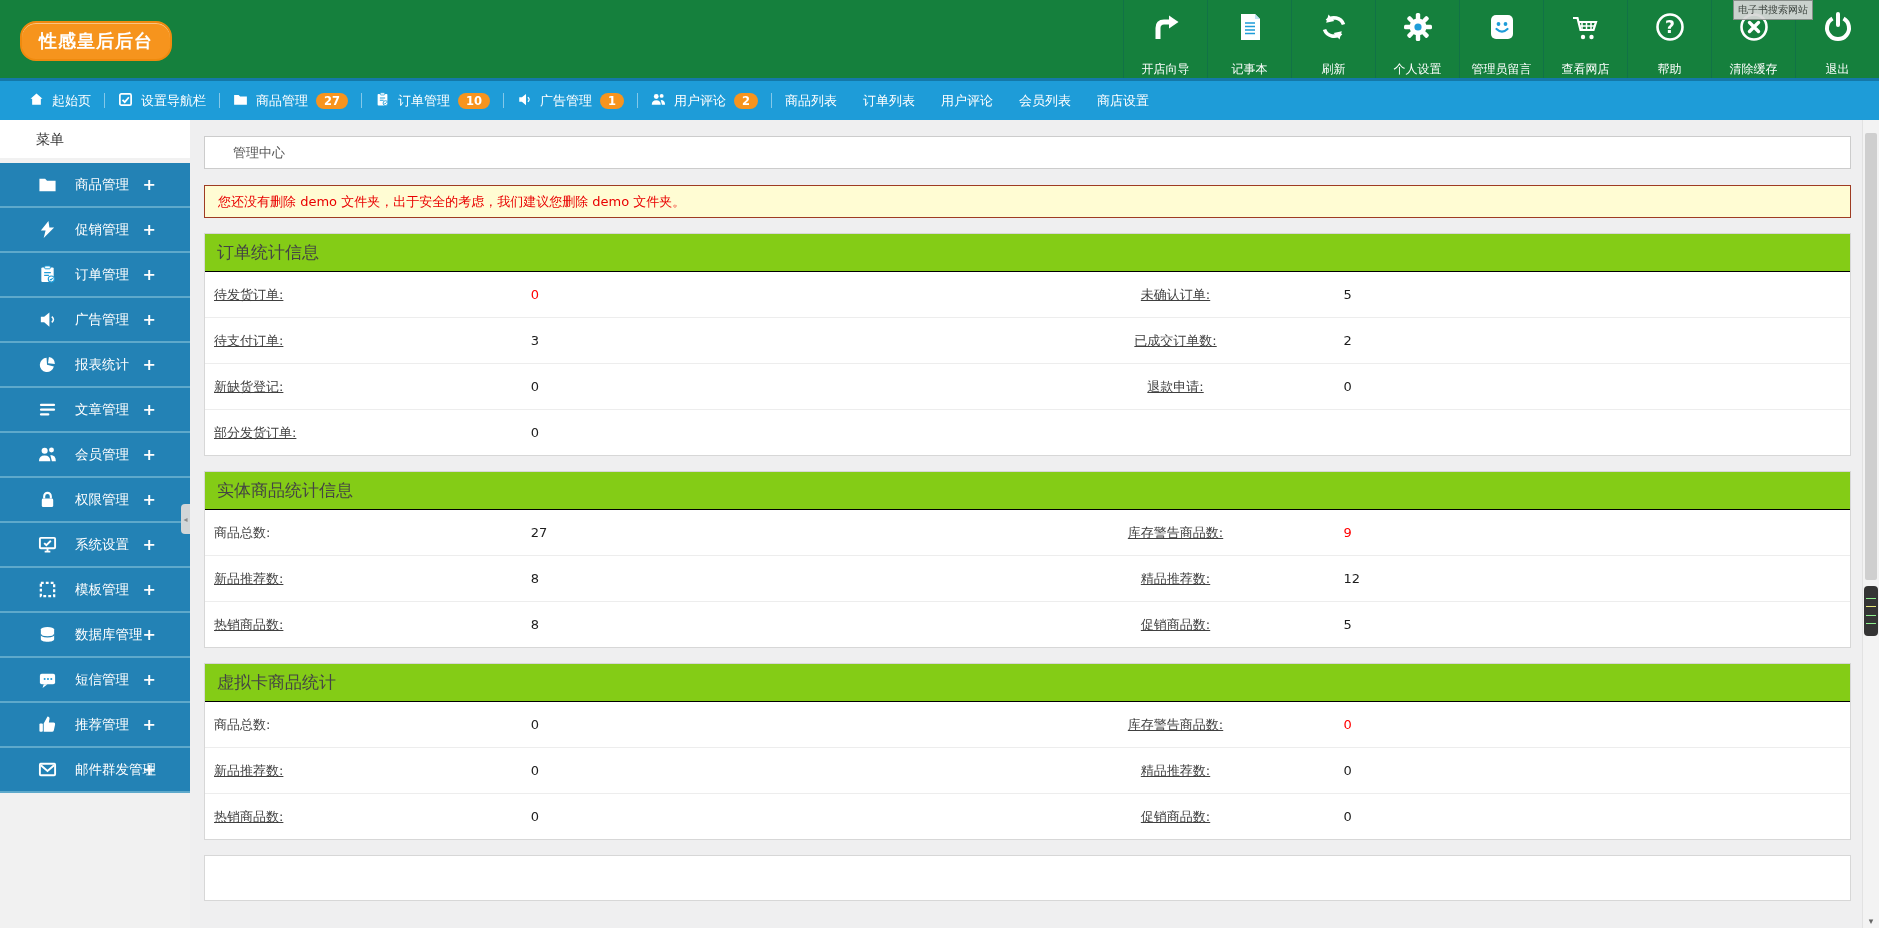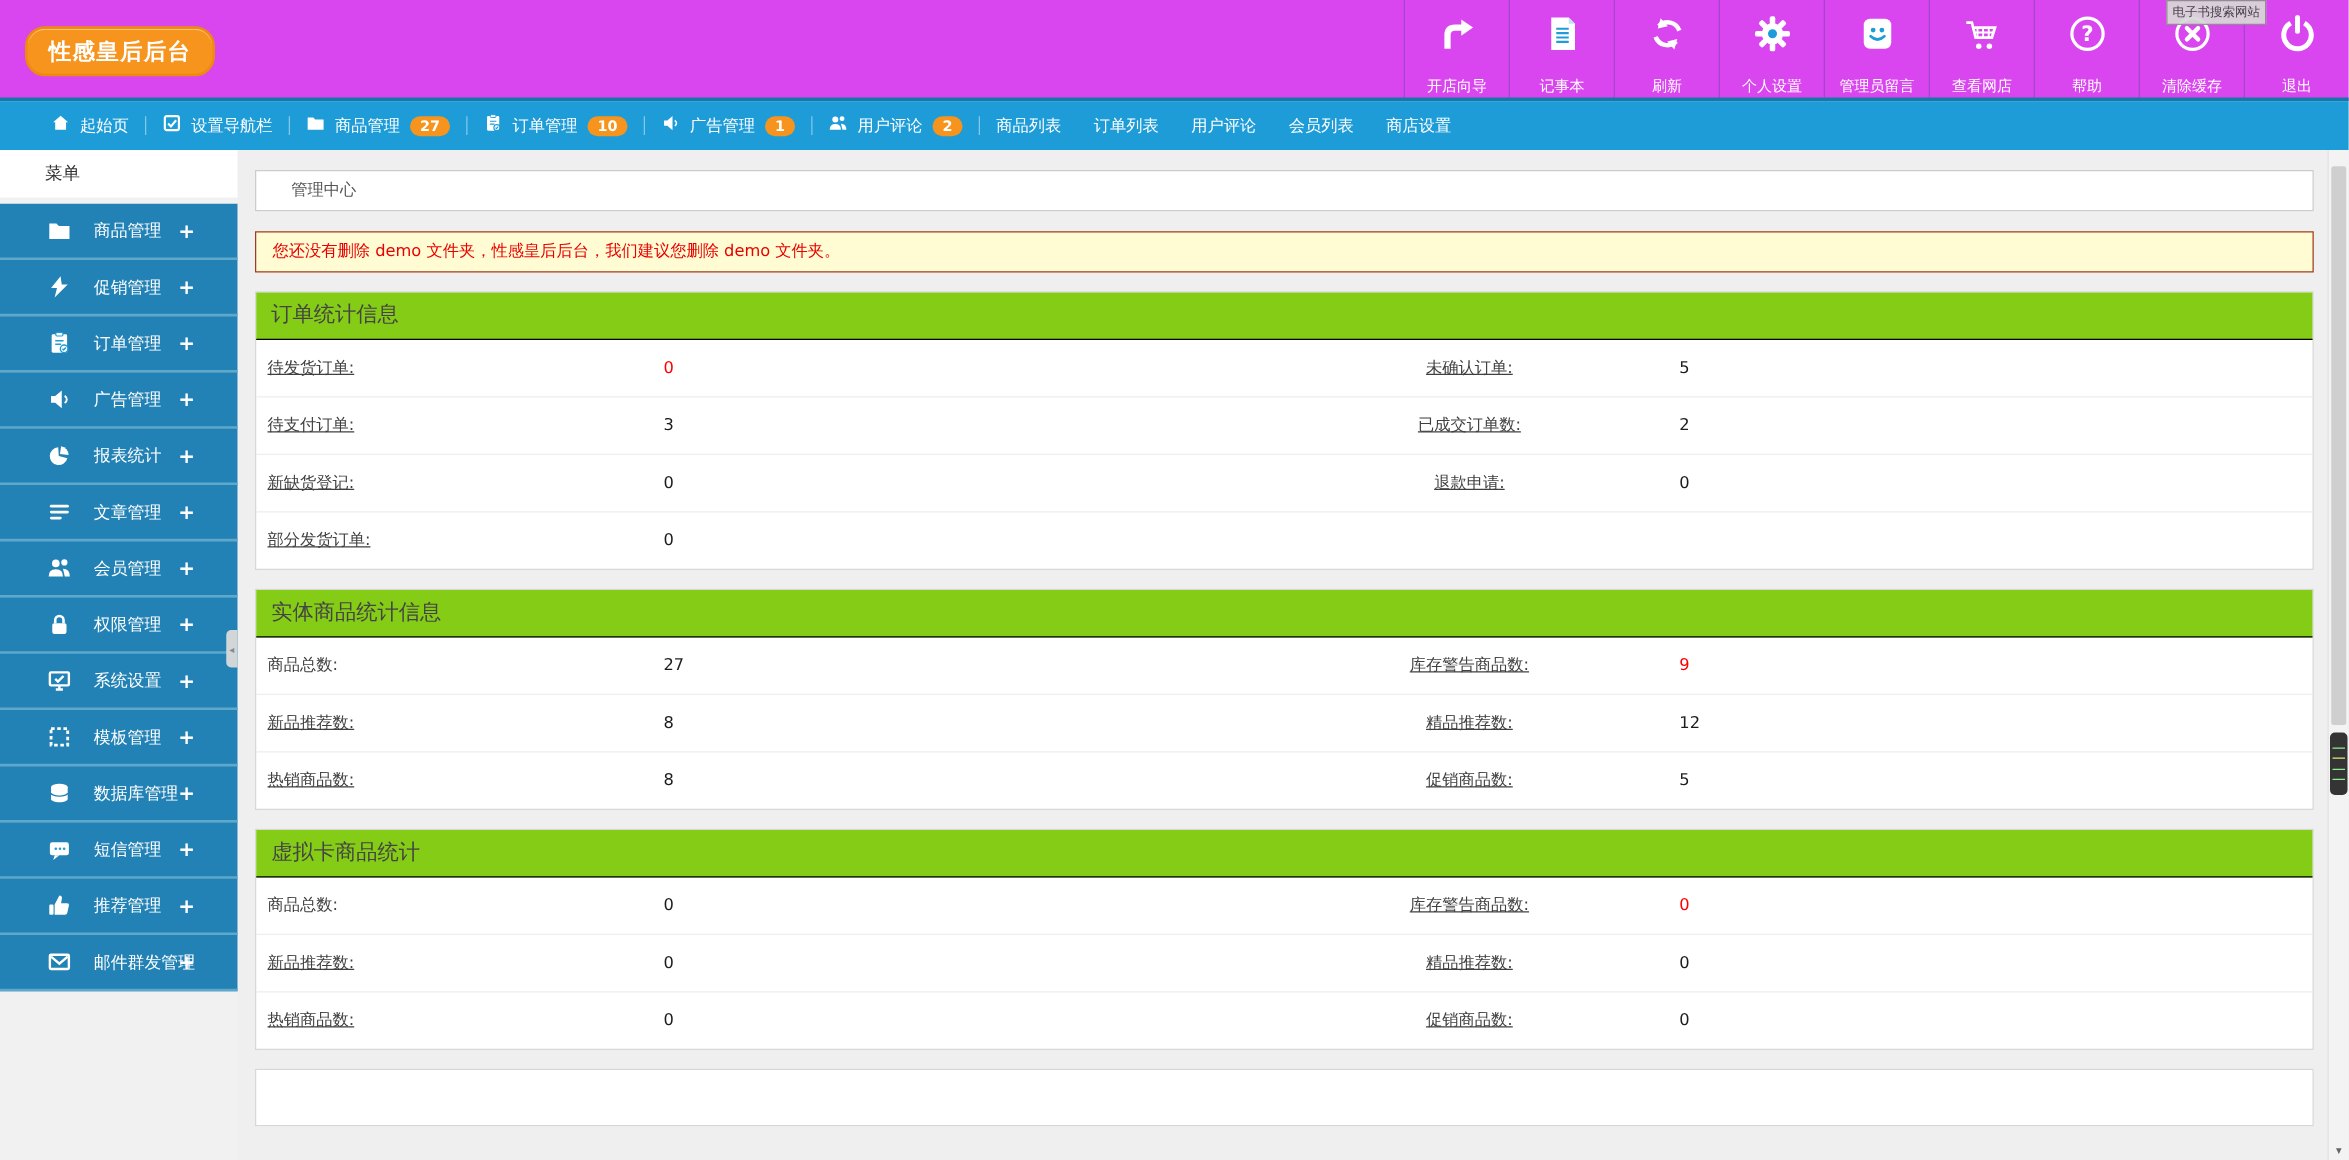--- a/index.html
+++ b/index.html
@@ -1,33 +1,33 @@
 <!DOCTYPE html>
 <html><head>
 <meta charset="utf-8">
 <style>
   html,body{margin:0;padding:0}
   body{width:1879px;height:928px;overflow:hidden;background:#efeff0;
        font-family:"DejaVu Sans","Liberation Sans",sans-serif;position:relative}
   
-  .hdr{position:absolute;top:0;left:0;width:1879px;height:78px;background:#d946ef;border-bottom:3px solid #1478a8}
+  .hdr{position:absolute;top:0;left:0;width:1879px;height:78px;background:#15803d;border-bottom:3px solid #1478a8}
   .logo{position:absolute;left:20px;top:21px;background:#f6941d;border:2px solid #ef8a0e;border-radius:16px;
         color:#fff;font-size:18px;font-weight:bold;padding:6px 17px;letter-spacing:1px;
         box-shadow:inset 0 1px 0 rgba(255,255,255,.45);white-space:nowrap}
   .toolbar{position:absolute;right:0;top:0;height:78px;display:flex}
   .tbi{width:84px;display:flex;flex-direction:column;align-items:center;padding-top:8px;box-sizing:border-box;
        border-left:1px solid rgba(8,70,100,.25);color:#fff;font-size:12px;cursor:pointer}
   .tbi .ico{height:37px;display:flex;align-items:center}
   .tbi svg{width:32px;height:32px}
   .tbi .lbl{margin-top:16px;white-space:nowrap}
   .ext-tip{position:absolute;left:1733px;top:0;background:#d8d8d8;border:1px solid #8f8f8f;color:#3f3f3f;
            font-size:10px;padding:2px 4px;white-space:nowrap;opacity:.93;z-index:50}
   
   .nav{position:absolute;top:81px;left:0;width:1879px;height:39px;background:#1e9cd8;display:flex;align-items:center;
-       padding-left:28px;box-sizing:border-box;color:#fff}
+       padding-left:16px;box-sizing:border-box;color:#fff}
   .nvi{display:flex;align-items:center;font-size:13px;padding:0 13px;height:39px;cursor:pointer;white-space:nowrap}
   .nvi svg{width:15px;height:15px;margin-right:8px}
   .badge{margin-left:8px;background:#f7941e;border-radius:9px;padding:1px 8px;font-size:11.5px;font-weight:bold;color:#fff}
   .nsep{width:1px;height:15px;background:rgba(255,255,255,.45)}
   
   .side{position:absolute;top:120px;left:0;width:190px;bottom:0;background:#f1f1f1}
   .menu-title{height:38px;line-height:38px;background:#fff;color:#333;font-size:14px;padding-left:36px}
   #sidebar-items{margin-top:5px}
   .sbi{height:43px;border-bottom:2px solid #5ea9cb;background:#2382b5;color:#fff;display:flex;align-items:center;
        cursor:pointer;position:relative}
@@ -409,21 +409,21 @@
           </span>
           <span class="lbl">邮件群发管理</span>
           <span class="plus">+</span>
         </div>
       </div>
     <div class="collapse-tab">◂</div>
   </aside>
 
   <main class="main">
     <div class="breadcrumb">管理中心</div>
-    <div class="warning">您还没有删除 demo 文件夹，性感皇后后台，我们建议您删除 demo 文件夹。</div>
+    <div class="warning">您还没有删除 demo 文件夹，出于安全的考虑，我们建议您删除 demo 文件夹。</div>
     <div id="sections">
         <div class="section">
           <div class="sec-h">订单统计信息</div>
           <div class="row">
             <div class="c1"><a class="stat-link">待发货订单:</a></div>
             <div class="c2"><span class="val red">0</span></div>
             <div class="c3"><a class="stat-link">未确认订单:</a></div>
             <div class="c4"><span class="val">5</span></div>
           </div>
           <div class="row">

